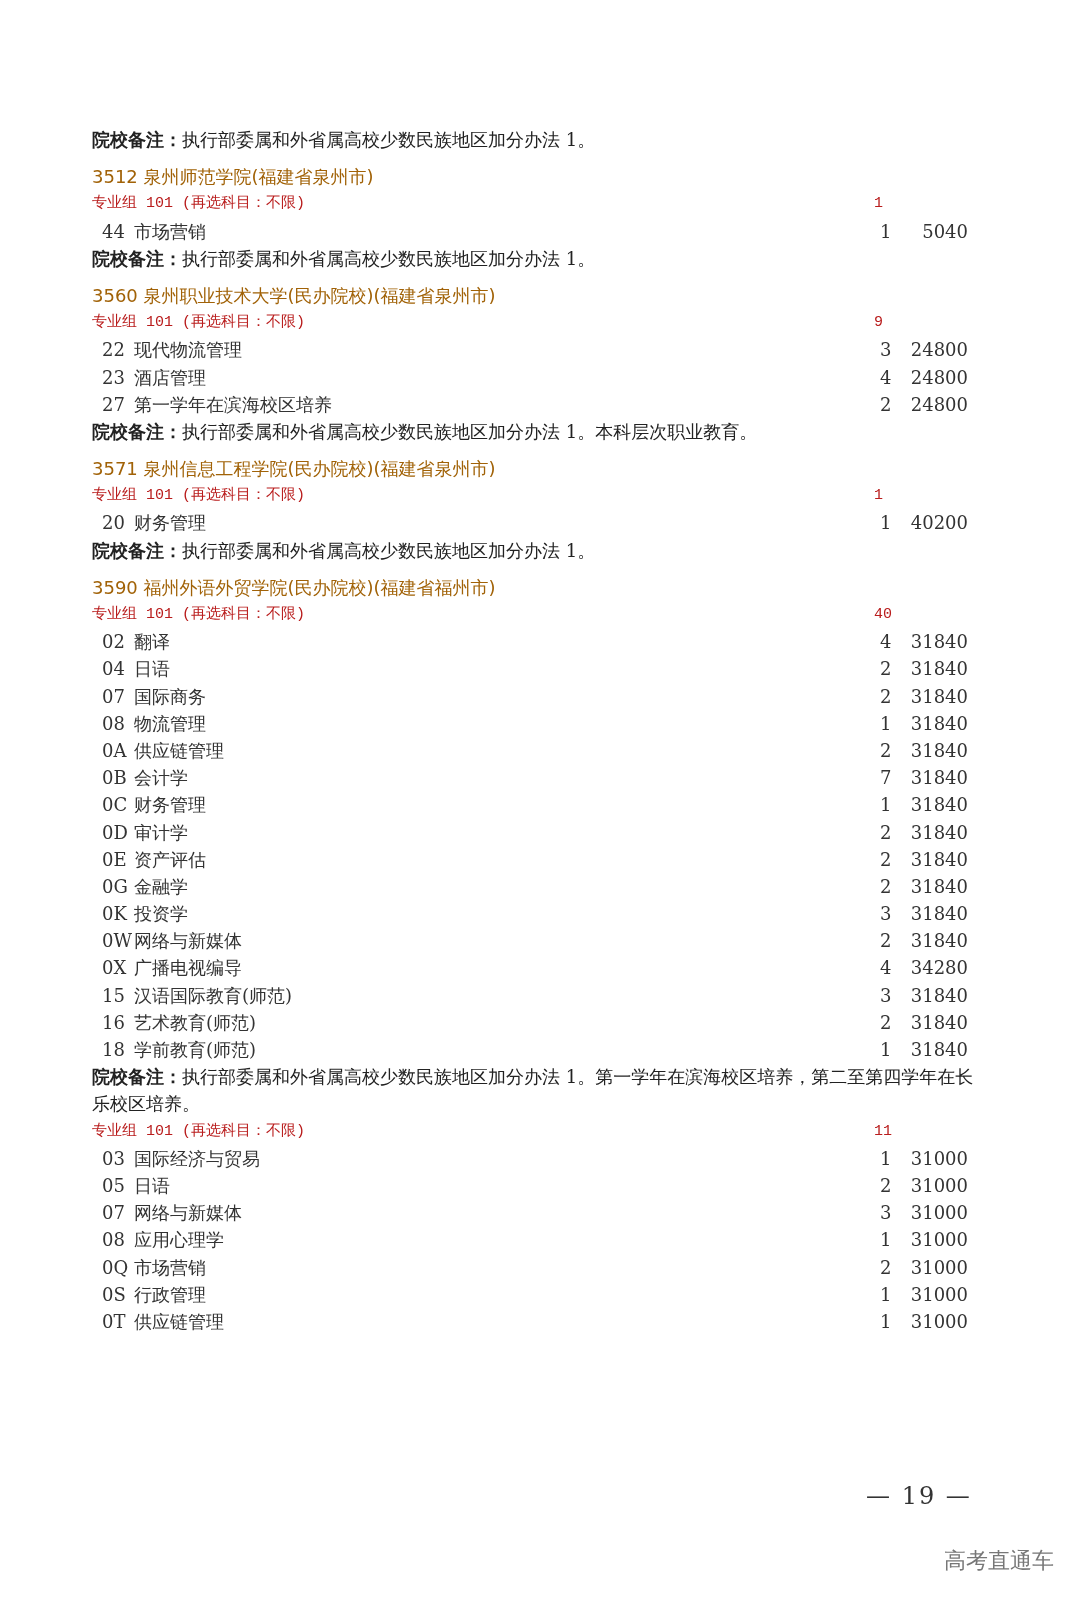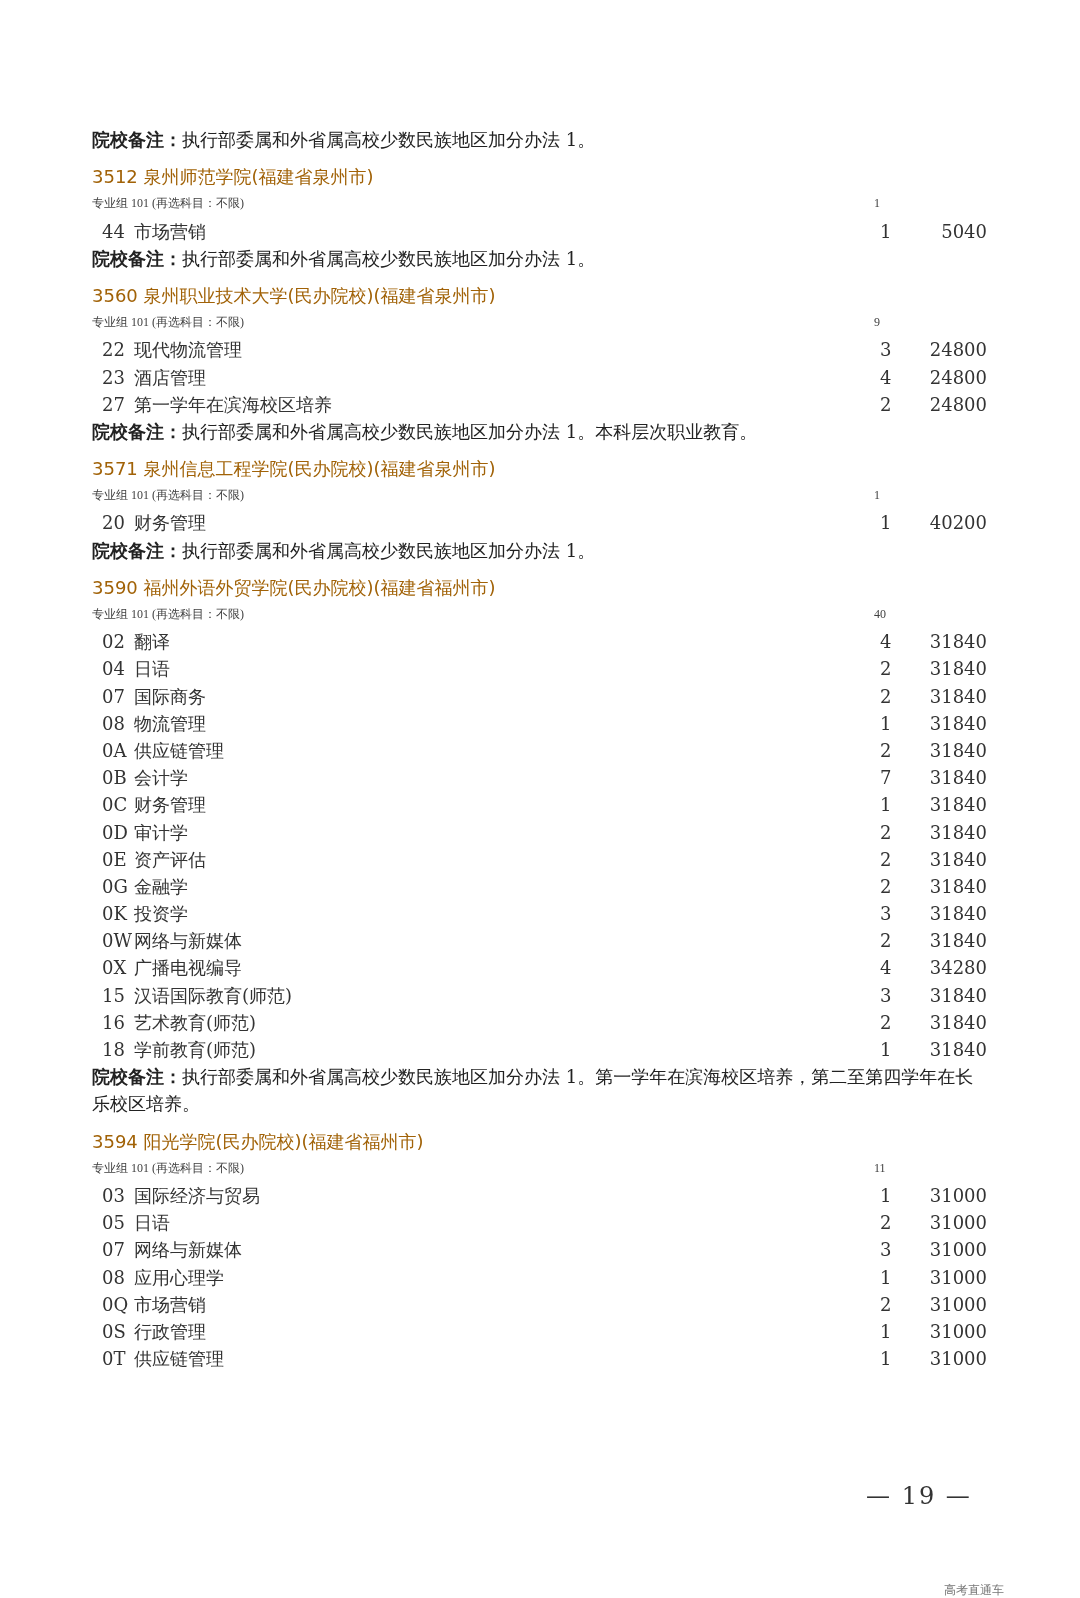--- a/index.html
+++ b/index.html
@@ -4,28 +4,28 @@
 <style>
   html, body { margin:0; padding:0; background:#ffffff; }
   body { width:1080px; height:1598px; position:relative; overflow:hidden; color:#1a1a1a; }
   .page { position:absolute; left:0; top:0; width:1080px; height:1234px; }
   .content { position:absolute; left:92px; top:126px; width:900px; }
   .line { position:relative; height:27.2px; line-height:27.2px; white-space:nowrap; }
   .note { font-family:"DejaVu Serif","Liberation Serif",serif; font-size:18px; color:#222; }
   .note .label { font-family:"DejaVu Sans","Liberation Sans",sans-serif; font-weight:bold; }
   .note-wrap { white-space:normal; line-height:27.2px; height:auto; width:890px; }
   .school { font-family:"DejaVu Sans","Liberation Sans",sans-serif; font-size:18px; margin-top:10px; color:#a16207; }
-  .group { font-family:Liberation Serif, serif; font-size:12px; color:#404040; }
+  .group { font-family:Liberation Mono, monospace; font-size:15px; color:#b91c1c; }
   .major { font-family:"DejaVu Serif","Liberation Serif",serif; font-size:18px; color:#333; padding-left:10px; }
   .major .code { display:inline-block; width:32px; }
   .num { position:absolute; left:788px; width:20px; text-align:left; }
   .group .num { left:782px; }
-  .fee { position:absolute; right:5px; width:100px; text-align:right; font-family:"DejaVu Serif","Liberation Serif",serif; }
+  .fee { position:absolute; right:24px; width:100px; text-align:right; font-family:"DejaVu Serif","Liberation Serif",serif; }
   .footer-page { position:absolute; left:866px; top:1482px; font-family:"DejaVu Serif","Liberation Serif",serif; font-size:24px; color:#333; letter-spacing:2px; }
-  .watermark { position:absolute; left:944px; top:1582px; font-family:Liberation Serif, serif; font-size:12px; color:#777; }
+  .watermark { position:absolute; left:944px; top:1546px; font-family:Liberation Serif, serif; font-size:22px; color:#777; }
 </style>
 </head>
 <body>
 
 <div class="page">
   <div class="content" id="content">
     <div class="line note">
       <span class="label">院校备注：</span><span>执行部委属和外省属高校少数民族地区加分办法 1。</span>
     </div>
     <div id="schools">
@@ -64,21 +64,20 @@
           <div class="line major"><span class="code">0G</span><span>金融学</span><span class="num">2</span><span class="fee">31840</span></div>
           <div class="line major"><span class="code">0K</span><span>投资学</span><span class="num">3</span><span class="fee">31840</span></div>
           <div class="line major"><span class="code">0W</span><span>网络与新媒体</span><span class="num">2</span><span class="fee">31840</span></div>
           <div class="line major"><span class="code">0X</span><span>广播电视编导</span><span class="num">4</span><span class="fee">34280</span></div>
           <div class="line major"><span class="code">15</span><span>汉语国际教育(师范)</span><span class="num">3</span><span class="fee">31840</span></div>
           <div class="line major"><span class="code">16</span><span>艺术教育(师范)</span><span class="num">2</span><span class="fee">31840</span></div>
           <div class="line major"><span class="code">18</span><span>学前教育(师范)</span><span class="num">1</span><span class="fee">31840</span></div>
           <div class="line note note-wrap"><span class="label">院校备注：</span><span>执行部委属和外省属高校少数民族地区加分办法 1。第一学年在滨海校区培养，第二至第四学年在长乐校区培养。</span></div>
         </div>
         <div>
-          <div class="line school">3594 阳光学院(民办院校)(福建省福州市)</div>
           <div class="line group"><span>专业组 101 (再选科目：不限)</span><span class="num">11</span></div>
           <div class="line major"><span class="code">03</span><span>国际经济与贸易</span><span class="num">1</span><span class="fee">31000</span></div>
           <div class="line major"><span class="code">05</span><span>日语</span><span class="num">2</span><span class="fee">31000</span></div>
           <div class="line major"><span class="code">07</span><span>网络与新媒体</span><span class="num">3</span><span class="fee">31000</span></div>
           <div class="line major"><span class="code">08</span><span>应用心理学</span><span class="num">1</span><span class="fee">31000</span></div>
           <div class="line major"><span class="code">0Q</span><span>市场营销</span><span class="num">2</span><span class="fee">31000</span></div>
           <div class="line major"><span class="code">0S</span><span>行政管理</span><span class="num">1</span><span class="fee">31000</span></div>
           <div class="line major"><span class="code">0T</span><span>供应链管理</span><span class="num">1</span><span class="fee">31000</span></div>
         </div>
       </div>

